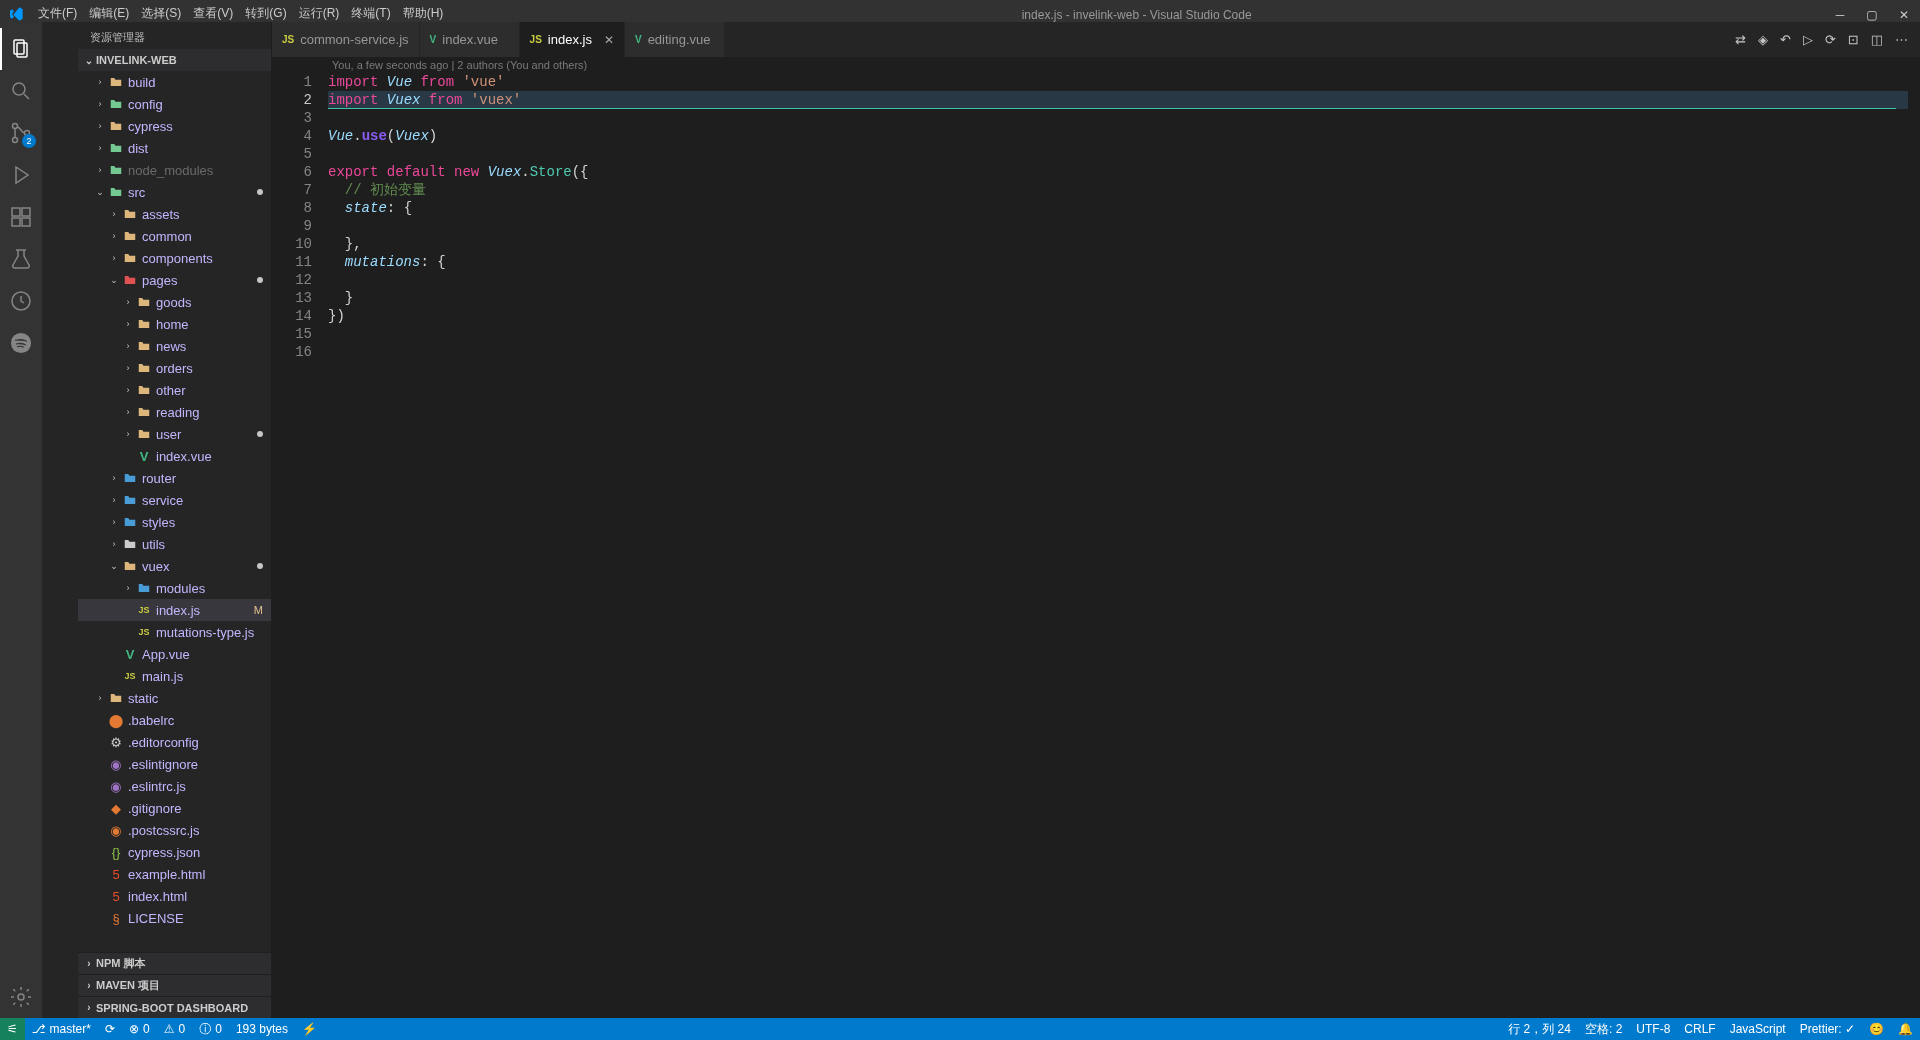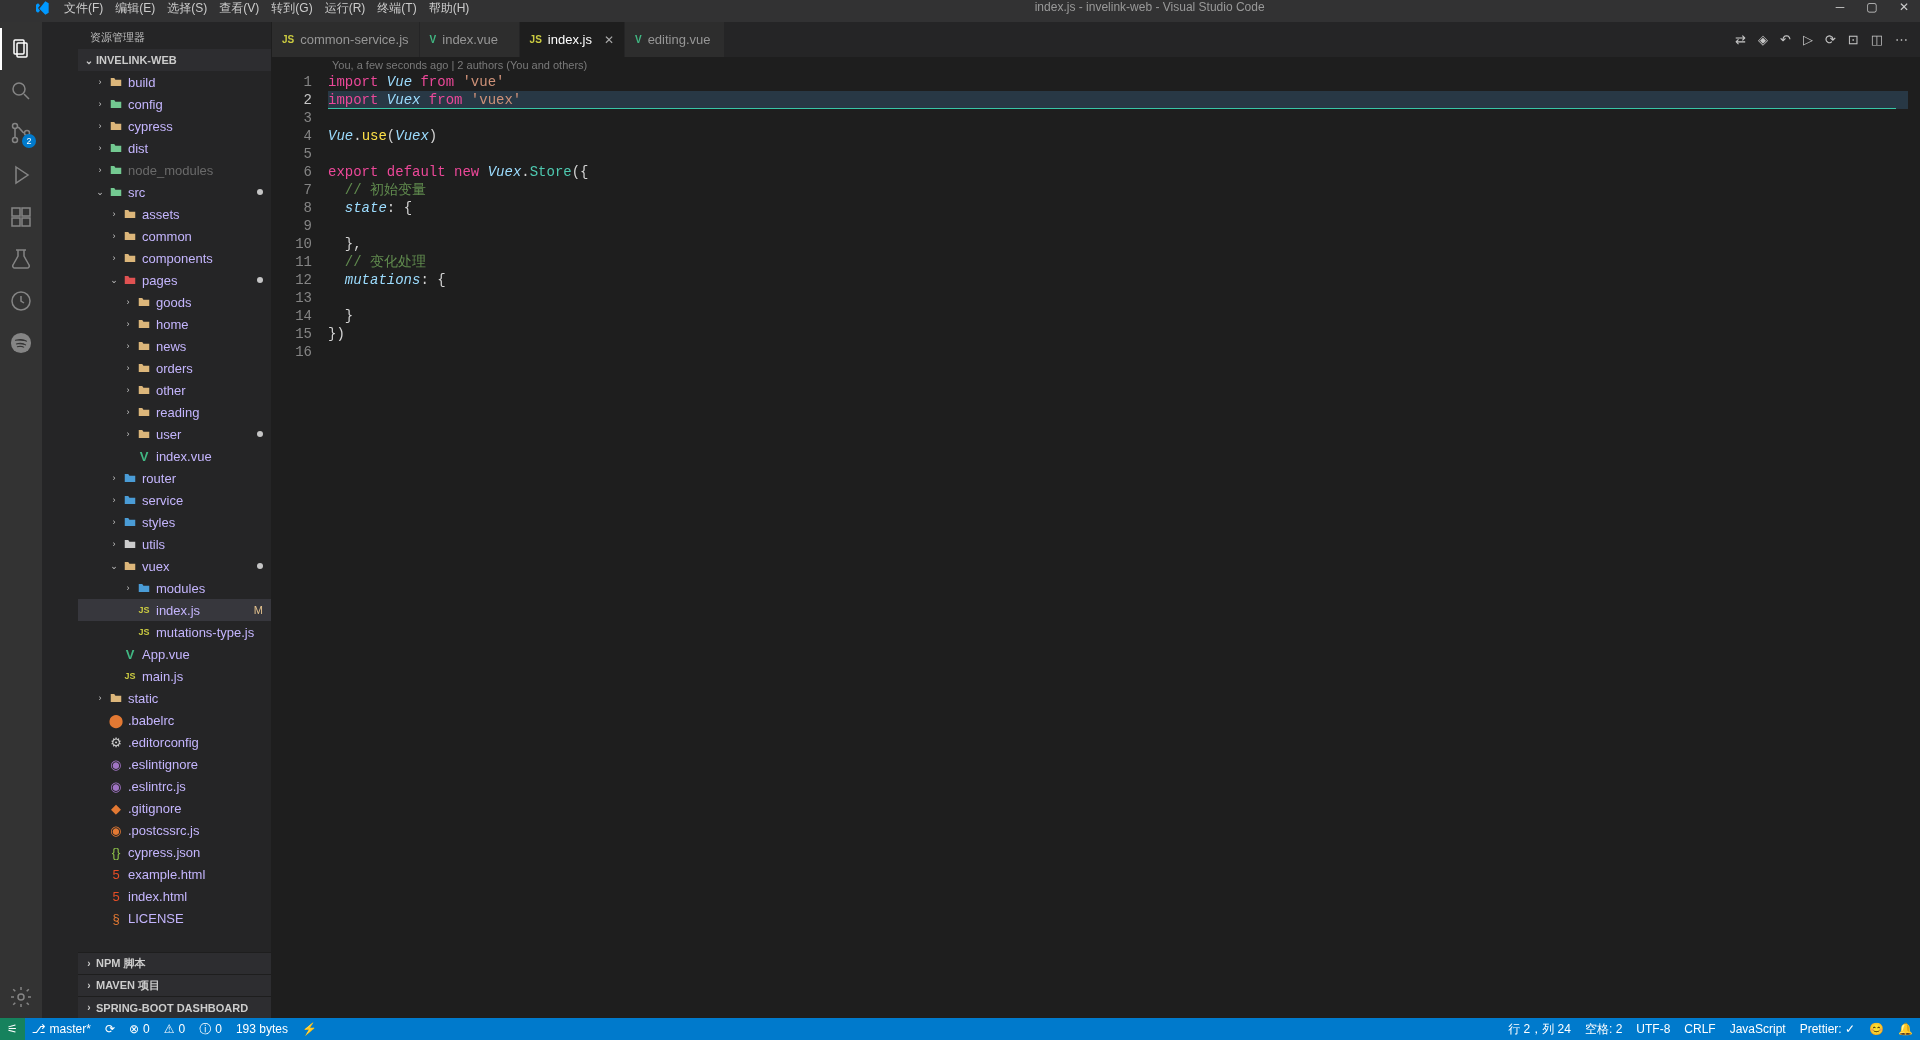--- a/index.html
+++ b/index.html
@@ -9,24 +9,23 @@
   background: #1e1e1e;
   color: #cccccc;
   overflow: hidden;
   width: 1920px;
   height: 1040px;
 }
 .titlebar {
   height: 22px;
   background: #323233;
   display: flex;
-  align-items: flex-start;
+  align-items: flex-end;
   color: #cccccc;
   font-size: 12px;
-  padding-left: 26px;
   -webkit-app-region: drag;
 }
 .titlebar .vscode-logo { width: 16px; height: 16px; margin: 0 8px; }
 .titlebar .menu { display: flex; }
 .titlebar .menu-item { padding: 0 6px; cursor: default; }
 .titlebar .title-center { flex: 1; text-align: center; color: #999999; }
 .titlebar .win-controls { display: flex; }
 .titlebar .win-btn { width: 32px; text-align: center; }
 
 .main { display: flex; height: 996px; }
@@ -131,21 +130,21 @@
 .gutter .ln.cur { color: #c6c6c6; }
 .code { flex: 1; position: relative; }
 .code .line { height: 18px; white-space: pre; }
 .code .hl-line { background: #283845; position: absolute; left: 0; right: 0; height: 18px; top: 18px; z-index: 0; }
 .code .line span { position: relative; z-index: 1; }
 .tok-kw { color: #ec4899; font-family: Liberation Mono, monospace; }
 .tok-var { color: #9cdcfe; font-style: italic; }
 .tok-type { color: #4ec9b0; }
 .tok-str { color: #ce9178; }
 .tok-com { color: #608b4e; }
-.tok-fn { color: #fde047; }
+.tok-fn { color: #8b5cf6; font-weight: bold; }
 .tok-pl { color: #d4d4d4; }
 
 .highlight-border {
   position: absolute; left: 0; right: 12px; top: 35px; border-bottom: 1px solid #39c5a6;
 }
 
 .minimap { width: 12px; background: #1e1e1e; }
 
 .statusbar {
   height: 22px; background: #007acc; color: #ffffff;
@@ -666,21 +665,20 @@
       <div class="line"><span class="tok-kw">import</span><span class="tok-pl"> </span><span class="tok-var">Vue</span><span class="tok-pl"> </span><span class="tok-kw">from</span><span class="tok-pl"> </span><span class="tok-str">'vue'</span></div>
           <div class="line"><span class="tok-kw">import</span><span class="tok-pl"> </span><span class="tok-var">Vuex</span><span class="tok-pl"> </span><span class="tok-kw">from</span><span class="tok-pl"> </span><span class="tok-str">'vuex'</span></div>
           <div class="line"></div>
           <div class="line"><span class="tok-var">Vue</span><span class="tok-pl">.</span><span class="tok-fn">use</span><span class="tok-pl">(</span><span class="tok-var">Vuex</span><span class="tok-pl">)</span></div>
           <div class="line"></div>
           <div class="line"><span class="tok-kw">export</span><span class="tok-pl"> </span><span class="tok-kw">default</span><span class="tok-pl"> </span><span class="tok-kw">new</span><span class="tok-pl"> </span><span class="tok-var">Vuex</span><span class="tok-pl">.</span><span class="tok-type">Store</span><span class="tok-pl">({</span></div>
           <div class="line"><span class="tok-pl">  </span><span class="tok-com">// 初始变量</span></div>
           <div class="line"><span class="tok-pl">  </span><span class="tok-var">state</span><span class="tok-pl">: {</span></div>
           <div class="line"></div>
           <div class="line"><span class="tok-pl">  },</span></div>
-          <div class="line"><span class="tok-pl">  </span><span class="tok-com">// 变化处理</span></div>
           <div class="line"><span class="tok-pl">  </span><span class="tok-var">mutations</span><span class="tok-pl">: {</span></div>
           <div class="line"></div>
           <div class="line"><span class="tok-pl">  }</span></div>
           <div class="line"><span class="tok-pl">})</span></div>
           <div class="line"></div>
         </div>
       <div class="minimap"></div>
     </div>
   </div>
 </div>

